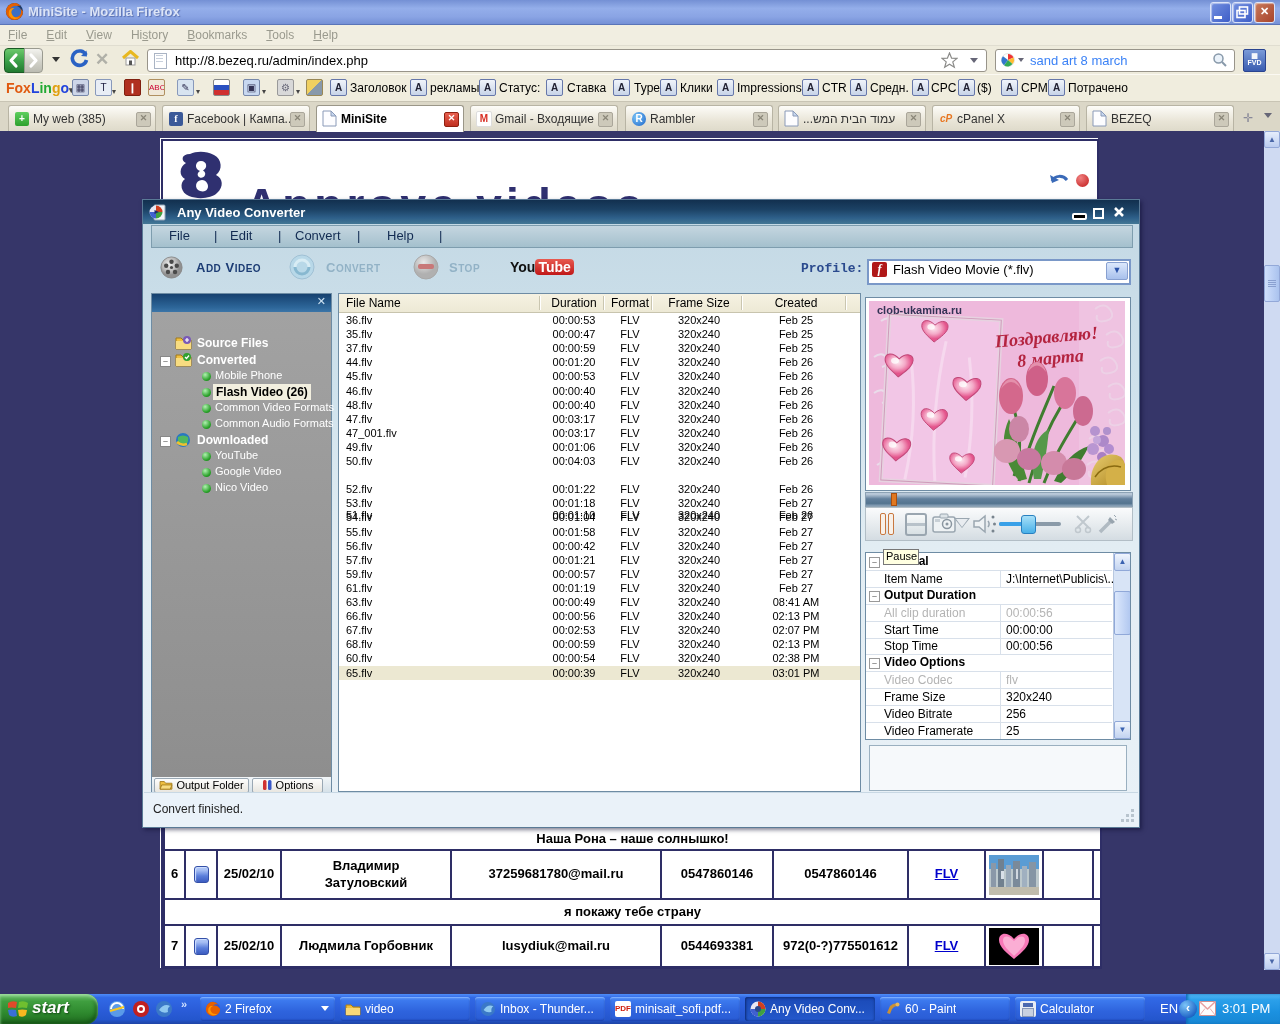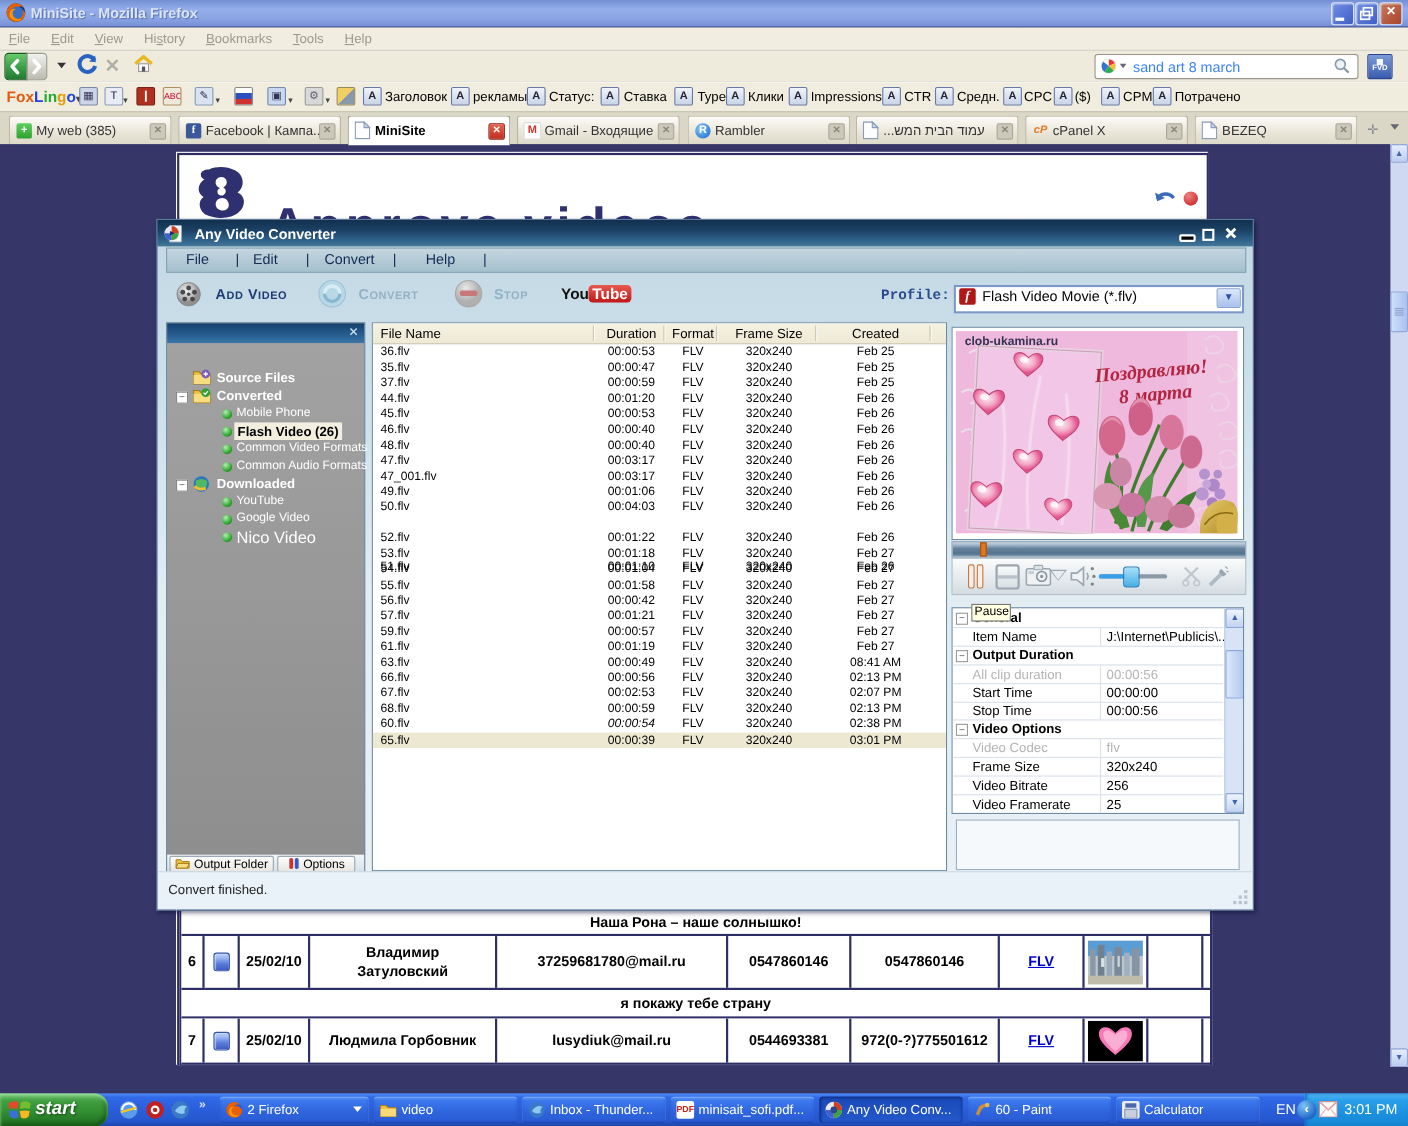--- a/index.html
+++ b/index.html
@@ -95,20 +95,29 @@
         <path d="M16 6 A7.2 7.2 0 1 0 16.5 11" fill="none" stroke="#2a62c4" stroke-width="3.6"></path>
         <path d="M16.5 1.5 L17 7.5 L11 7 Z" fill="#2a62c4"></path>
       </svg>
     <div style="position:absolute;left:95px;top:3px;width:18px;height:20px;color:#b0b0a8;font-size:17px;font-weight:bold;">✕</div>
     <svg style="position:absolute;left:122px;top:4px;" width="17" height="17" viewBox="0 0 17 17">
         <path d="M1 8 L8.5 1.5 L16 8" fill="none" stroke="#e8b820" stroke-width="3"></path>
         <rect x="4" y="8" width="9" height="7" fill="#fff" stroke="#999" stroke-width="1"></rect>
         <rect x="7" y="10.5" width="3" height="4.5" fill="#555"></rect>
       </svg>
 
+    <div style="position:absolute;left:147px;top:3px;width:838px;height:21px;background:#fff;border:1px solid #9a97887;border:1px solid #98948a;border-radius:3px;">
+      <div style="position:absolute;left:6px;top:3px;width:11px;height:14px;background:#fff;border:1px solid #aab4c4;"></div>
+      <div style="position:absolute;left:8px;top:5px;width:7px;height:1px;background:#c8d0dc;box-shadow:0 3px 0 #c8d0dc,0 6px 0 #c8d0dc;"></div>
+      <span style="position:absolute;left:27px;top:3px;font-size:13px;color:#000;">http://8.bezeq.ru/admin/index.php</span>
+      <svg style="position:absolute;right:28px;top:2px;" width="17" height="17" viewBox="0 0 17 17">
+          <path d="M8.5 1 L10.6 6.2 16 6.4 11.8 9.9 13.3 15.2 8.5 12.2 3.7 15.2 5.2 9.9 1 6.4 6.4 6.2Z" fill="none" stroke="#8a8a88" stroke-width="1.2"></path>
+        </svg>
+      <div style="position:absolute;right:8px;top:8px;width:0;height:0;border-left:4px solid transparent;border-right:4px solid transparent;border-top:5px solid #667;"></div>
+    </div>
 
     <div style="position:absolute;left:995px;top:3px;width:238px;height:21px;background:#fff;border:1px solid #98948a;border-radius:3px;">
       <svg style="position:absolute;left:5px;top:3px" width="14" height="14" viewBox="0 0 14 14">
         <circle cx="7" cy="7" r="6.5" fill="#fff" stroke="#ccc" stroke-width="0.5"></circle>
         <path d="M7 7 L7 1 A6 6 0 0 1 12.5 4.5Z" fill="#e33"></path>
         <path d="M7 7 L12.5 4.5 A6 6 0 0 1 11.5 11Z" fill="#fb3"></path>
         <path d="M7 7 L11.5 11 A6 6 0 0 1 3 12.2Z" fill="#3a5"></path>
         <path d="M7 7 L3 12.2 A6 6 0 0 1 2 3.2Z" fill="#37c"></path>
       </svg>
       <div style="position:absolute;left:22px;top:8px;width:0;height:0;border-left:3px solid transparent;border-right:3px solid transparent;border-top:4px solid #667;"></div>
@@ -413,21 +422,21 @@
             <circle cx="8" cy="8" r="7" fill="#2878c0"></circle>
             <path d="M3 5 Q8 2 13 5 Q14 9 11 13 Q6 14 3 10Z" fill="#50b860"></path>
             <path d="M2 10 Q6 14 12 12" stroke="#f0c030" stroke-width="2.5" fill="none"></path>
           </svg>
           <span style="position:absolute;left:45px;top:121px;font-weight:bold;color:#fff;font-size:12px;white-space:nowrap;">Downloaded</span>
 <span style="position:absolute;left:50px;top:140px;width:9px;height:9px;border-radius:50%;background:radial-gradient(circle at 35% 30%,#b0f0b0,#28a028 65%,#187018);"></span>
           <span style="position:absolute;left:63px;top:137px;color:#fff;font-size:11px;white-space:nowrap;">YouTube</span>
 <span style="position:absolute;left:50px;top:156px;width:9px;height:9px;border-radius:50%;background:radial-gradient(circle at 35% 30%,#b0f0b0,#28a028 65%,#187018);"></span>
           <span style="position:absolute;left:63px;top:153px;color:#fff;font-size:11px;white-space:nowrap;">Google Video</span>
 <span style="position:absolute;left:50px;top:172px;width:9px;height:9px;border-radius:50%;background:radial-gradient(circle at 35% 30%,#b0f0b0,#28a028 65%,#187018);"></span>
-          <span style="position:absolute;left:63px;top:169px;color:#fff;font-size:15px;white-space:nowrap;">Nico Video</span>
+          <span style="position:absolute;left:63px;top:169px;color:#fff;font-size:11px;white-space:nowrap;">Nico Video</span>
       </div>
       <div style="position:absolute;left:0;top:483px;width:100%;height:16px;background:linear-gradient(180deg,#f2f6f8,#d4e0e8);">
         <div class="bbtn" style="left:2px;width:93px;"><svg width="14" height="11" viewBox="0 0 16 13" style="vertical-align:-1px;">
               <path d="M1 3 L6 3 L7.5 5 L15 5 L15 12 L1 12Z" fill="#f0c040" stroke="#a07818"></path>
               <path d="M3 7 L15 7 L13 12 L1 12Z" fill="#f8dc80" stroke="#a07818"></path>
             </svg> Output Folder</div>
         <div class="bbtn" style="left:100px;width:69px;"><svg width="11" height="12" viewBox="0 0 11 12" style="vertical-align:-2px;">
               <rect x="1" y="1" width="3.5" height="10" rx="1.5" fill="#d03030"></rect>
               <rect x="6" y="1" width="3.5" height="10" rx="1.5" fill="#3858c8"></rect>
             </svg> Options</div>
@@ -610,21 +619,21 @@
 </div>
 <div style="position:absolute;left:0;top:343.3px;width:521px;height:14.1px;font-size:11px;color:#000;">
 <span style="position:absolute;left:7px;top:1px;">68.flv</span>
 <span style="position:absolute;left:203px;width:64px;text-align:center;top:1px;">00:00:59</span>
 <span style="position:absolute;left:267px;width:48px;text-align:center;top:1px;">FLV</span>
 <span style="position:absolute;left:315px;width:90px;text-align:center;top:1px;">320x240</span>
 <span style="position:absolute;left:405px;width:104px;text-align:center;top:1px;">02:13 PM</span>
 </div>
 <div style="position:absolute;left:0;top:357.4px;width:521px;height:14.1px;font-size:11px;color:#000;">
 <span style="position:absolute;left:7px;top:1px;">60.flv</span>
-<span style="position:absolute;left:203px;width:64px;text-align:center;top:1px;font-style:italic;">00:00:54</span>
+<span style="position:absolute;left:203px;width:64px;text-align:center;top:1px;">00:00:54</span>
 <span style="position:absolute;left:267px;width:48px;text-align:center;top:1px;">FLV</span>
 <span style="position:absolute;left:315px;width:90px;text-align:center;top:1px;">320x240</span>
 <span style="position:absolute;left:405px;width:104px;text-align:center;top:1px;">02:38 PM</span>
 </div>
 <div style="position:absolute;left:0;top:371.5px;width:521px;height:14.1px;background:#ece8d2;font-size:11px;color:#000;">
 <span style="position:absolute;left:7px;top:1px;">65.flv</span>
 <span style="position:absolute;left:203px;width:64px;text-align:center;top:1px;">00:00:39</span>
 <span style="position:absolute;left:267px;width:48px;text-align:center;top:1px;">FLV</span>
 <span style="position:absolute;left:315px;width:90px;text-align:center;top:1px;">320x240</span>
 <span style="position:absolute;left:405px;width:104px;text-align:center;top:1px;">03:01 PM</span>

